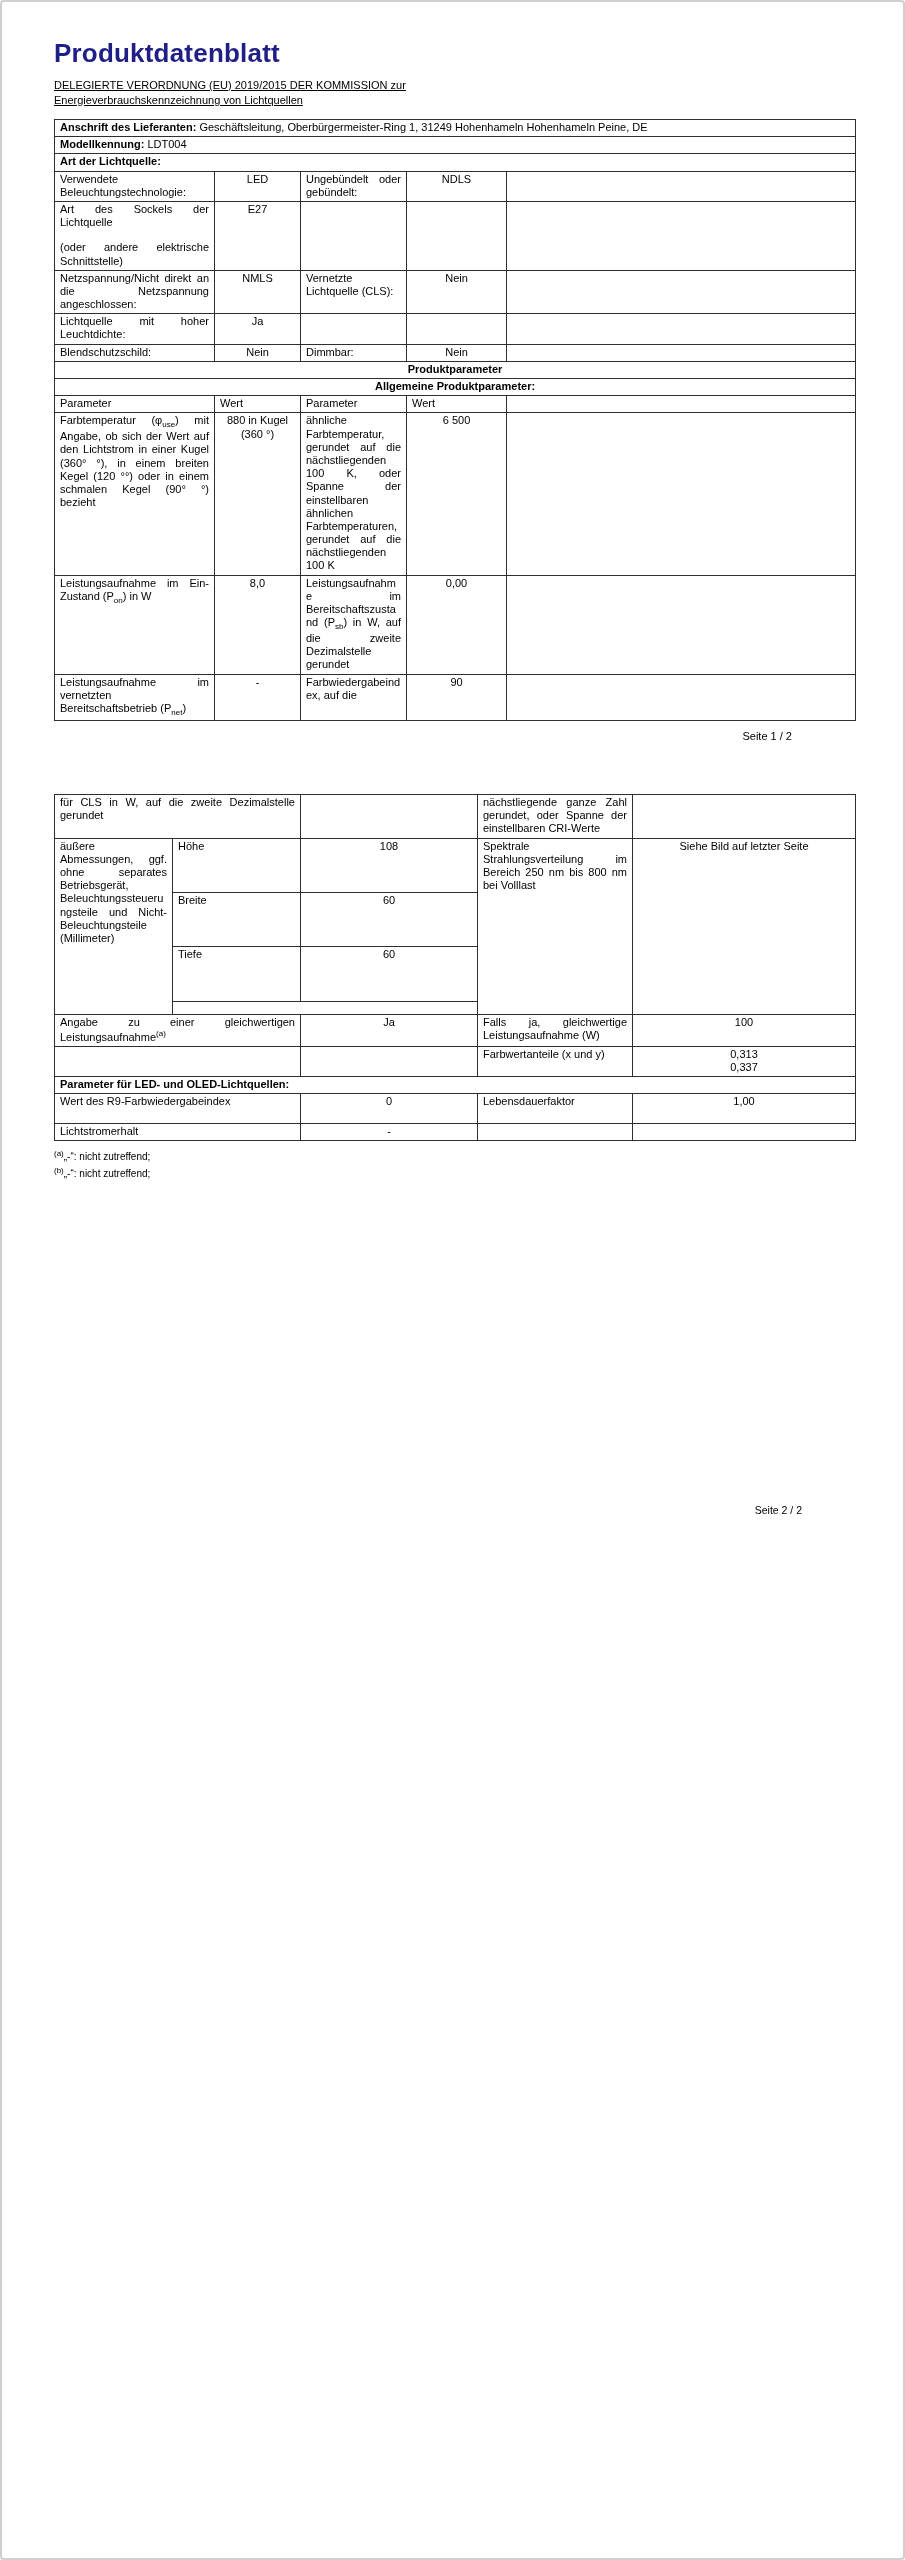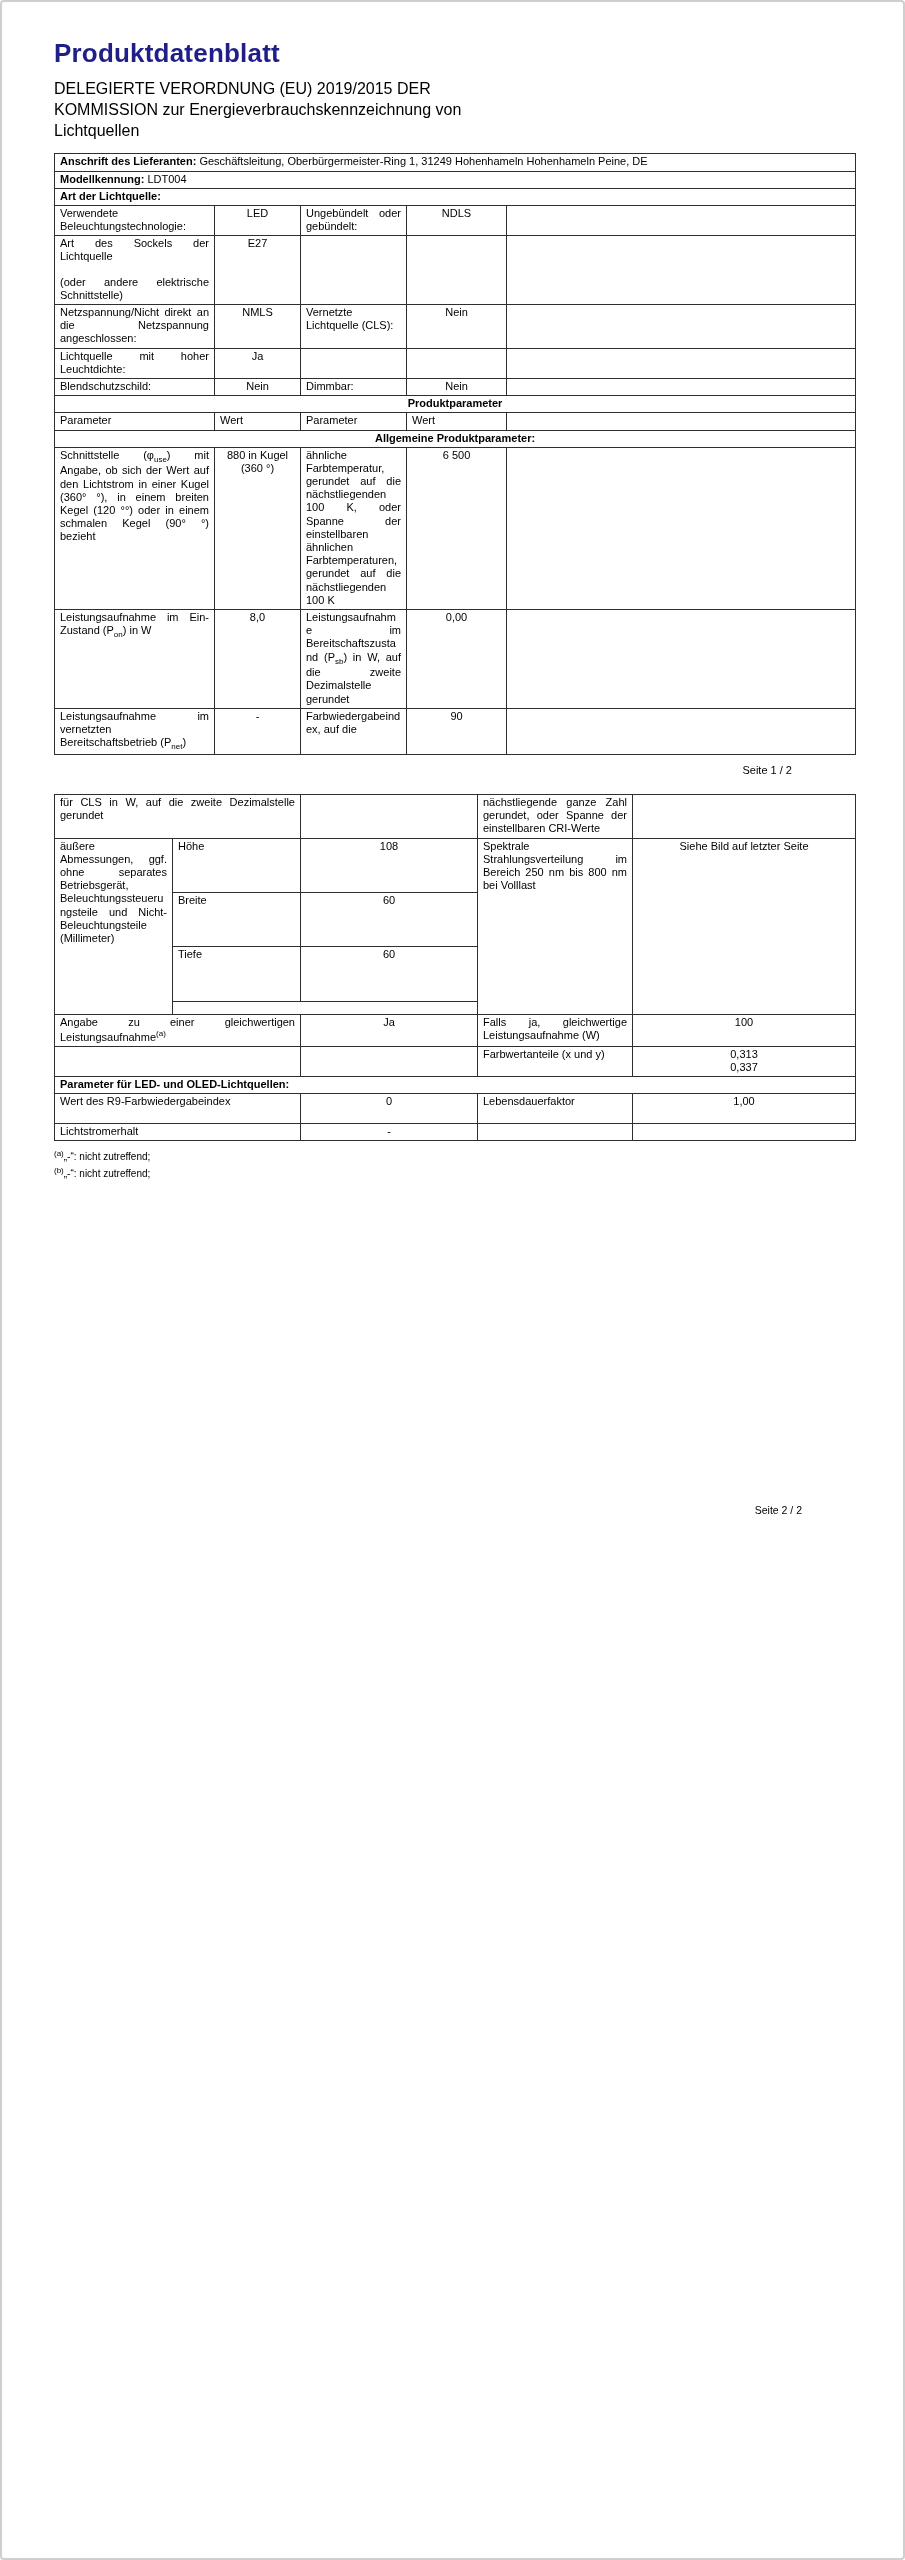--- a/index.html
+++ b/index.html
@@ -12,21 +12,21 @@
   .sheet {
     position:absolute; inset:0;
     border:2px solid #cfcfcf; border-radius:4px;
     background:#fff; overflow:hidden;
   }
   .page1 { padding:36px 52px 0 52px; }
   h1.title {
     font-size:26px; font-weight:bold; color:#1f1f87;
     letter-spacing:0.2px; margin-bottom:9px;
   }
-  .regulation { font-size:16px; line-height:1.32; width:480px; margin-bottom:12px; }
+  .regulation { font-size:11px; line-height:1.32; width:480px; margin-bottom:12px;text-decoration:underline; }
   table.grid { border-collapse:collapse; table-layout:fixed; width:801px; }
   .grid td {
     border:1px solid #2e2e2e;
     padding:1px 5px 2px 5px;
     vertical-align:top; line-height:1.2; font-size:11px;
     overflow-wrap:break-word; word-wrap:break-word;
   }
   .lab { text-align:justify; hyphens:auto; -webkit-hyphens:auto; }
   .val { text-align:center; }
   .b   { font-weight:bold; }
@@ -122,33 +122,33 @@
           <td class="val">Nein</td>
           <td class="lab">Dimmbar:</td>
           <td class="val">Nein</td>
           <td></td>
         </tr>
 
         <tr>
           <td colspan="5" class="b center">Produktparameter</td>
         </tr>
         <tr>
+          <td colspan="5" class="b center">Allgemeine Produktparameter:</td>
+        </tr>
+        <tr>
           <td>Parameter</td>
           <td>Wert</td>
           <td>Parameter</td>
           <td>Wert</td>
           <td></td>
         </tr>
-        <tr>
-          <td colspan="5" class="b center">Allgemeine Produktparameter:</td>
-        </tr>
-
-
-        <tr>
-          <td class="lab"><span>Schnittstelle (φ</span><sub>use</sub><span>) mit Angabe, ob sich der Wert auf den Lichtstrom in einer Kugel (360° °), in einem breiten Kegel (120 °°) oder in einem schmalen Kegel (90° °) bezieht</span></td>
+
+
+        <tr>
+          <td class="lab"><span>Farbtemperatur (φ</span><sub>use</sub><span>) mit Angabe, ob sich der Wert auf den Lichtstrom in einer Kugel (360° °), in einem breiten Kegel (120 °°) oder in einem schmalen Kegel (90° °) bezieht</span></td>
           <td class="val">880 in Kugel (360 °)</td>
           <td class="lab">ähnliche Farbtemperatur, gerundet auf die nächstliegenden 100 K, oder Spanne der einstellbaren ähnlichen Farbtemperaturen, gerundet auf die nächstliegenden 100 K</td>
           <td class="val">6 500</td>
           <td></td>
         </tr>
 
         <tr>
           <td class="lab"><span>Leistungsaufnahme im Ein-Zustand (P</span><sub>on</sub><span>) in W</span></td>
           <td class="val">8,0</td>
           <td class="lab"><span>Leistungsaufnahme im Bereitschaftszustand (P</span><sub>sb</sub><span>) in W, auf die zweite Dezimalstelle gerundet</span></td>

